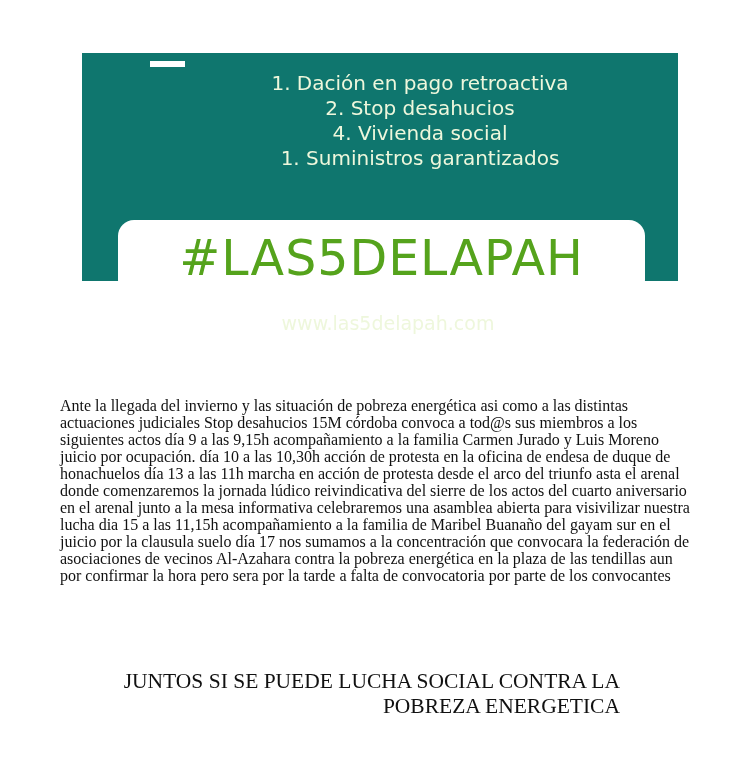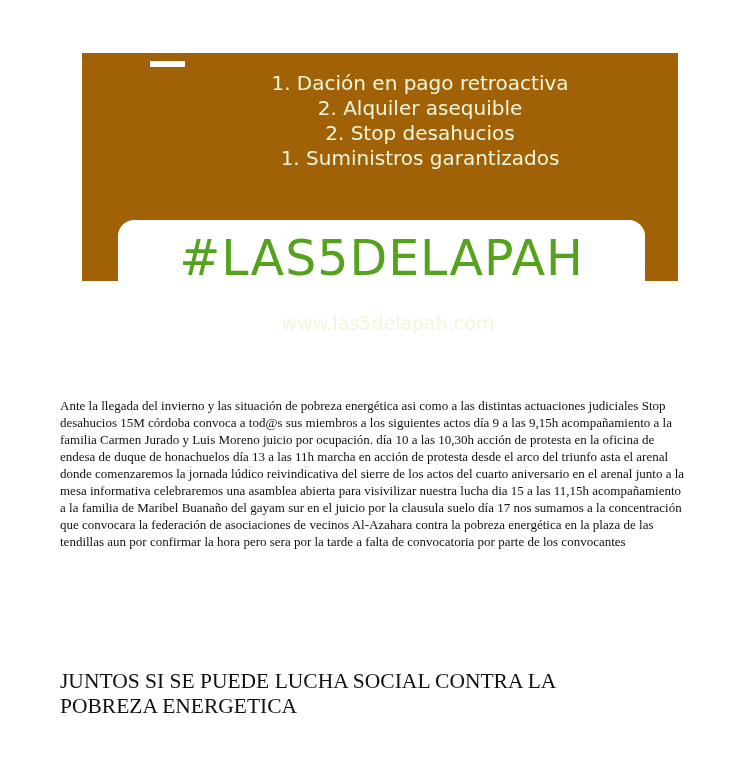--- a/index.html
+++ b/index.html
@@ -1,19 +1,19 @@
 <!DOCTYPE html>
 <html><head>
   <meta charset="utf-8">
   <style>
     html, body { margin: 0; padding: 0; background: #ffffff; }
     body { width: 747px; height: 775px; position: relative; overflow: hidden; }
     .banner {
       position: absolute; left: 82px; top: 53px; width: 596px; height: 228px;
-      background: #a16207;
+      background: #0f766e;
     }
     .dash {
       position: absolute; left: 68px; top: 8px; width: 35px; height: 6px;
       background: #ffffff;
     }
     .demands {
       position: absolute; left: 0; right: 0; top: 18px;
       margin: 0; padding: 0; list-style: none;
       font-family: "DejaVu Sans", sans-serif; font-size: 20px; line-height: 25px;
       color: #eef7dc; text-align: center;
@@ -26,38 +26,38 @@
       font-family: "DejaVu Sans", sans-serif; font-size: 49px; letter-spacing: 1px;
       color: #55a31c;
       border-radius: 16px;
     }
     .site {
       position: absolute; left: 0; right: 0; top: 259px; text-align: center;
       font-family: "DejaVu Sans", sans-serif; font-size: 19px; color: #eef7dc; padding-left: 16px;
     }
     .body-text {
       position: absolute; left: 60px; top: 397px; width: 630px;
-      font-family: "Liberation Serif", serif; font-size: 13px; line-height: 17px;
+      font-family: "Liberation Serif", serif; font-size: 16px; line-height: 17px;
       color: #111111; margin: 0;
     }
     .closing {
       position: absolute; left: 60px; top: 669px; width: 560px;
       font-family: "Liberation Serif", serif; font-size: 21.5px; line-height: 25px;
-      color: #111111; margin: 0; font-weight: normal;
+      color: #111111; margin: 0; font-weight: normal; text-align: right;
     }
   </style>
 </head>
 <body>
 
 <div class="banner">
   <div class="dash"></div>
   <ol class="demands">
     <li>1. Dación en pago retroactiva</li>
-    <li>2. Alquiler asequible</li>
     <li>2. Stop desahucios</li>
+    <li>4. Vivienda social</li>
     <li>1. Suministros garantizados</li>
   </ol>
   <div class="hashbox">
     <span>#LAS5DELAPAH</span>
   </div>
   <div class="site">www.las5delapah.com</div>
 </div>
 
 <p class="body-text">Ante la llegada del invierno y las situación de pobreza energética asi como a las distintas actuaciones judiciales Stop desahucios 15M córdoba convoca a tod@s sus miembros a los siguientes actos día 9 a las 9,15h acompañamiento a la familia Carmen Jurado y Luis Moreno juicio por ocupación. día 10 a las 10,30h acción de protesta en la oficina de endesa de duque de honachuelos día 13 a las 11h marcha en acción de protesta desde el arco del triunfo asta el arenal donde comenzaremos la jornada lúdico reivindicativa del sierre  de los actos del cuarto aniversario en el arenal junto a la mesa informativa celebraremos una asamblea abierta para visivilizar nuestra lucha dia 15 a las 11,15h acompañamiento a la familia de Maribel Buanaño del gayam sur en el juicio por la clausula suelo día 17 nos sumamos a la concentración que convocara la federación de asociaciones de vecinos Al-Azahara contra la pobreza energética en la plaza de las tendillas aun por confirmar la hora pero sera por la tarde a falta de convocatoria por parte de los convocantes</p>
 

